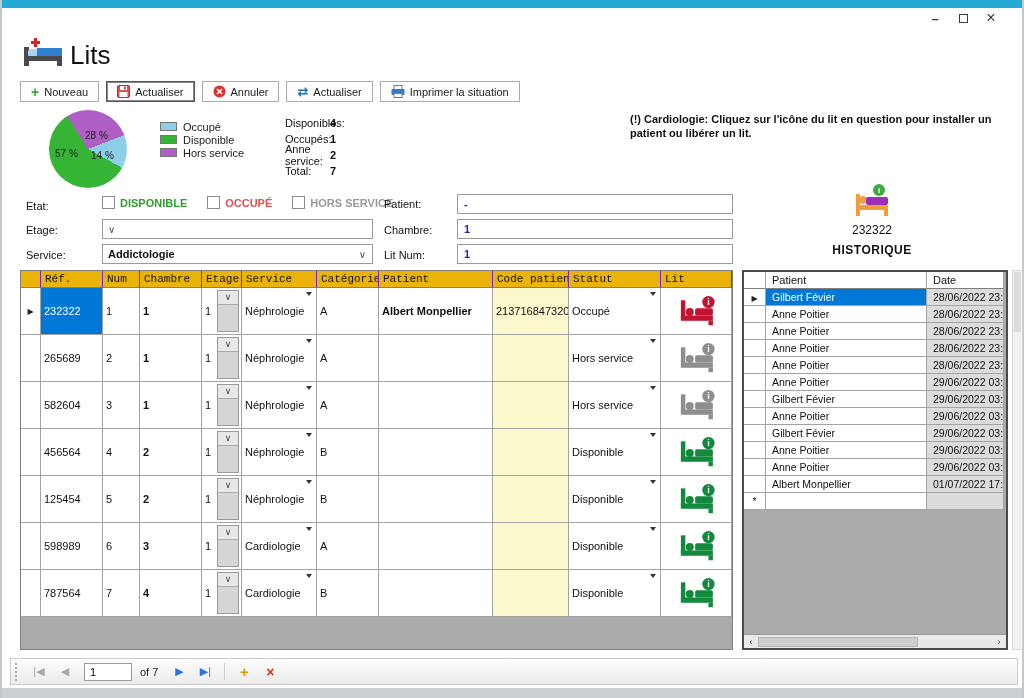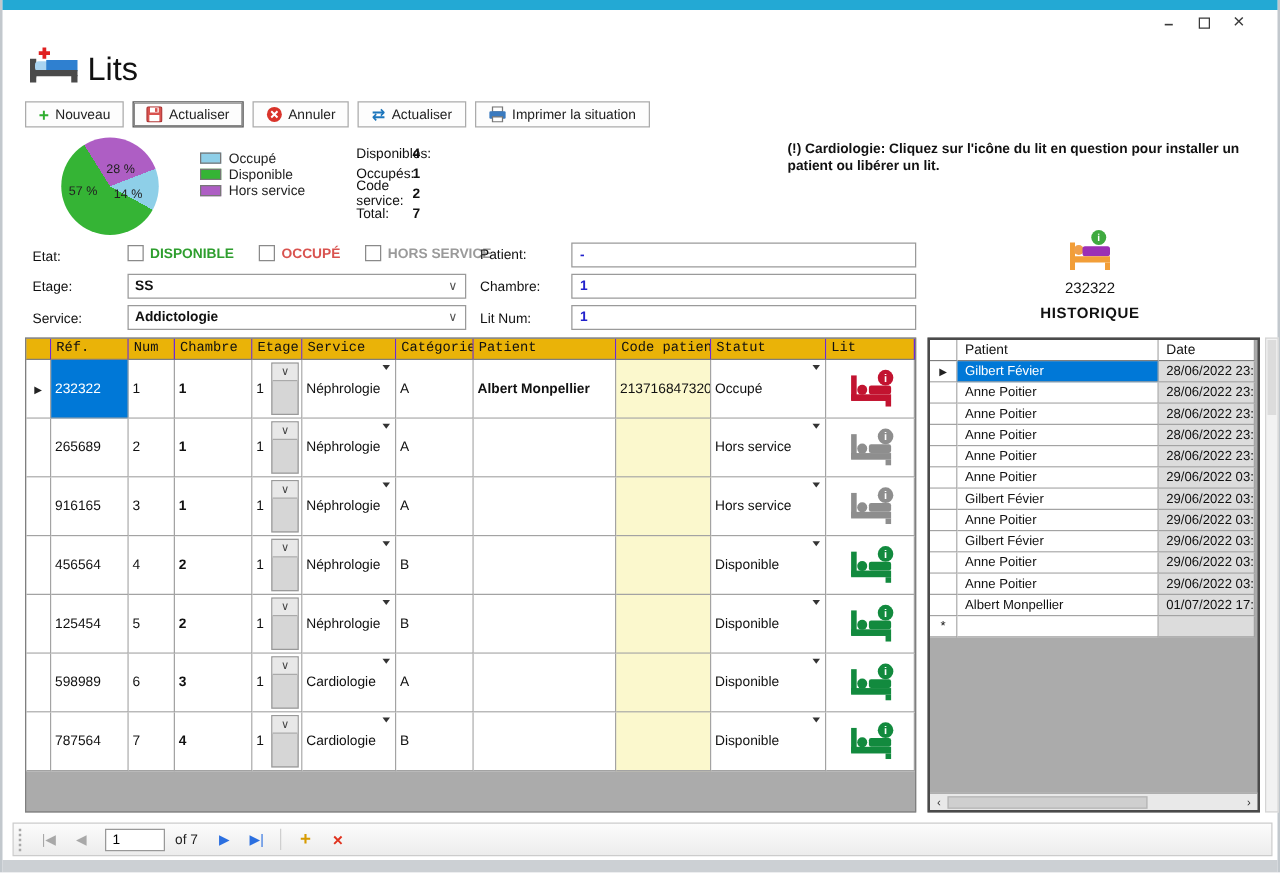--- a/index.html
+++ b/index.html
@@ -182,21 +182,21 @@
   <div class="stats">
     <div class="stat-row">
         <span class="stat-label">Disponibles:</span>
         <span class="stat-value">4</span>
       </div>
     <div class="stat-row">
         <span class="stat-label">Occupés:</span>
         <span class="stat-value">1</span>
       </div>
     <div class="stat-row">
-        <span class="stat-label">Code service:</span>
+        <span class="stat-label">Anne service:</span>
         <span class="stat-value">2</span>
       </div>
     <div class="stat-row">
         <span class="stat-label">Total:</span>
         <span class="stat-value">7</span>
       </div>
   </div>
   <div class="info-note">(!) Cardiologie: Cliquez sur l'icône du lit en question pour installer un patient ou libérer un lit.</div>
 
   <span class="flabel" style="left:24px; top:200px">Etat:</span>
@@ -209,21 +209,20 @@
       <span class="chk-box"></span>
       <span class="chk-label" style="color:#d9534f">OCCUPÉ</span>
     </div>
     <div class="chk">
       <span class="chk-box"></span>
       <span class="chk-label" style="color:#9a9a9a">HORS SERVICE</span>
     </div>
   </div>
   <span class="flabel" style="left:24px; top:224px">Etage:</span>
   <div class="combo" style="top:219px">
-    <span class="combo-val">SS</span>
     <span class="combo-chev">∨</span>
   </div>
   <span class="flabel" style="left:24px; top:249px">Service:</span>
   <div class="combo" style="top:244px">
     <span class="combo-val">Addictologie</span>
     <span class="combo-chev">∨</span>
   </div>
 
   <span class="flabel" style="left:382px; top:198px">Patient:</span>
   <div class="tinput" style="top:194px">-</div>
@@ -309,21 +308,21 @@
     <rect x="22" y="15" width="20" height="8" rx="2" fill="#8e8e8e"></rect>
     <rect x="6" y="23" width="36" height="6" fill="#8e8e8e"></rect>
     <rect x="37" y="29" width="5" height="5" fill="#8e8e8e"></rect>
     <circle cx="37" cy="8" r="7" fill="#8e8e8e"></circle>
     <text x="37" y="11.5" font-size="10" fill="#fff" font-weight="bold" text-anchor="middle" font-family="Liberation Sans, sans-serif">i</text>
   </svg>
           </div>
         </div>
         <div class="brow">
           <div class="bc c-sel"></div>
-          <div class="bc ">916165</div>
+          <div class="bc ">582604</div>
           <div class="bc">3</div>
           <div class="bc bold">1</div>
           <div class="bc">1<span class="etcombo">
               <span class="etchev">∨</span>
             </span></div>
           <div class="bc">Néphrologie<span class="dd"></span></div>
           <div class="bc">A</div>
           <div class="bc bold"></div>
           <div class="bc c-code"></div>
           <div class="bc">Hors service<span class="dd"></span></div>

